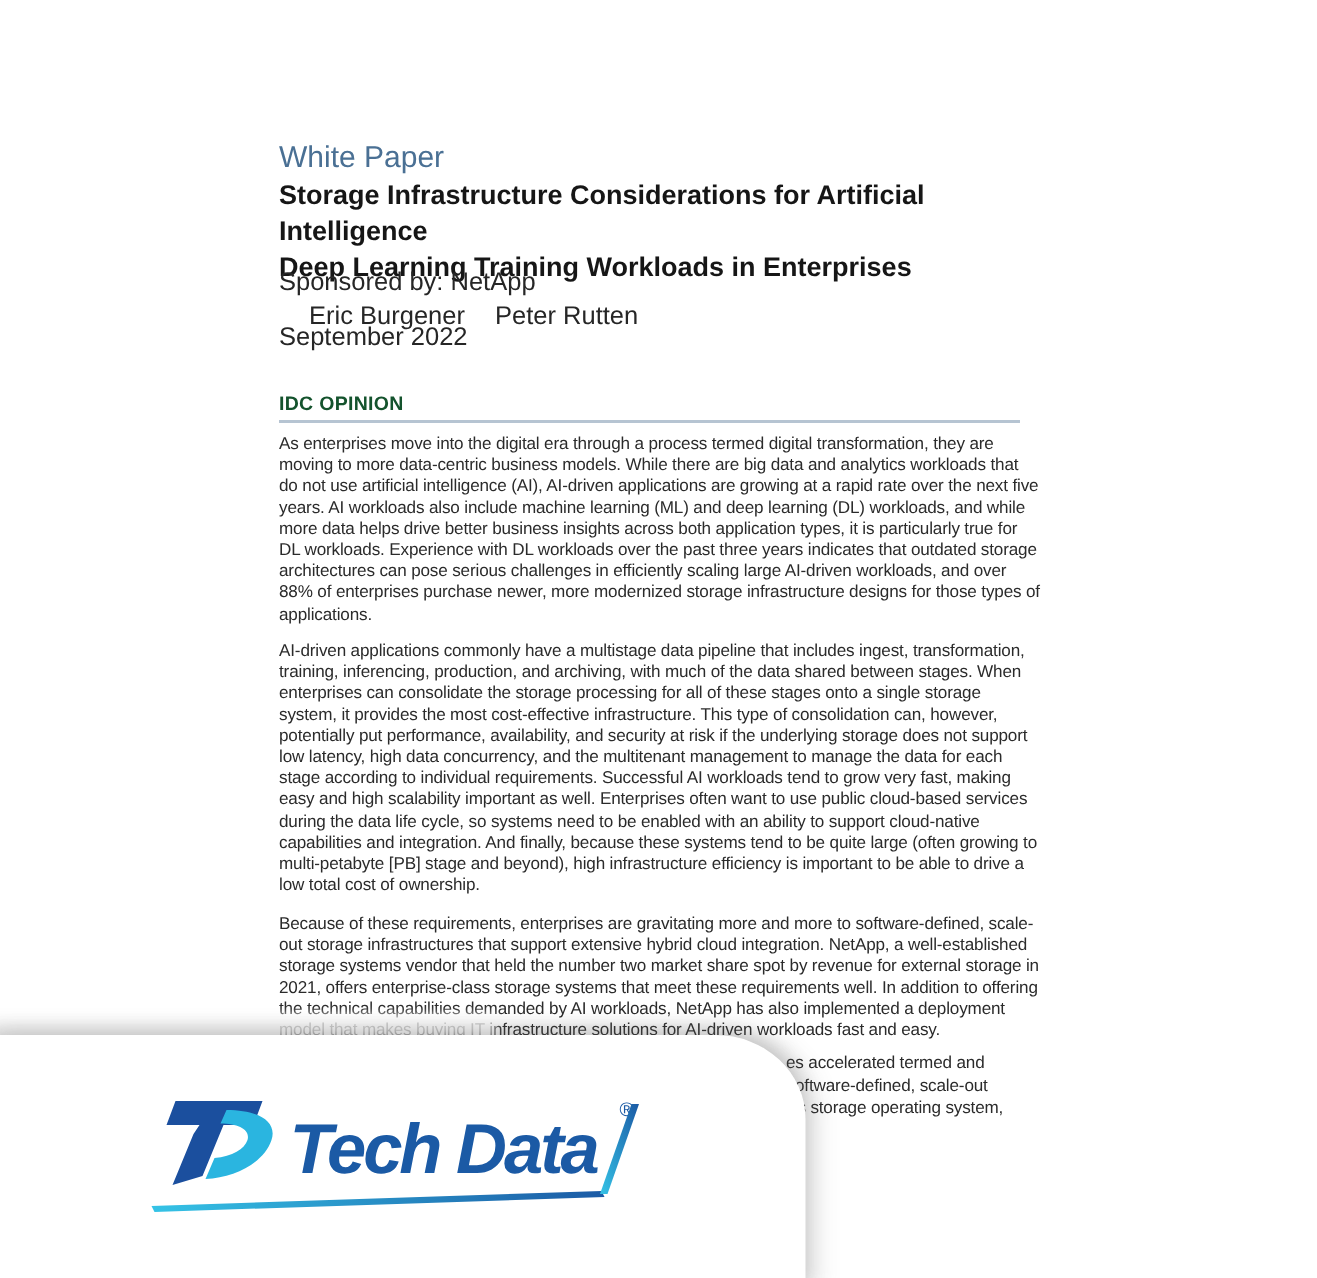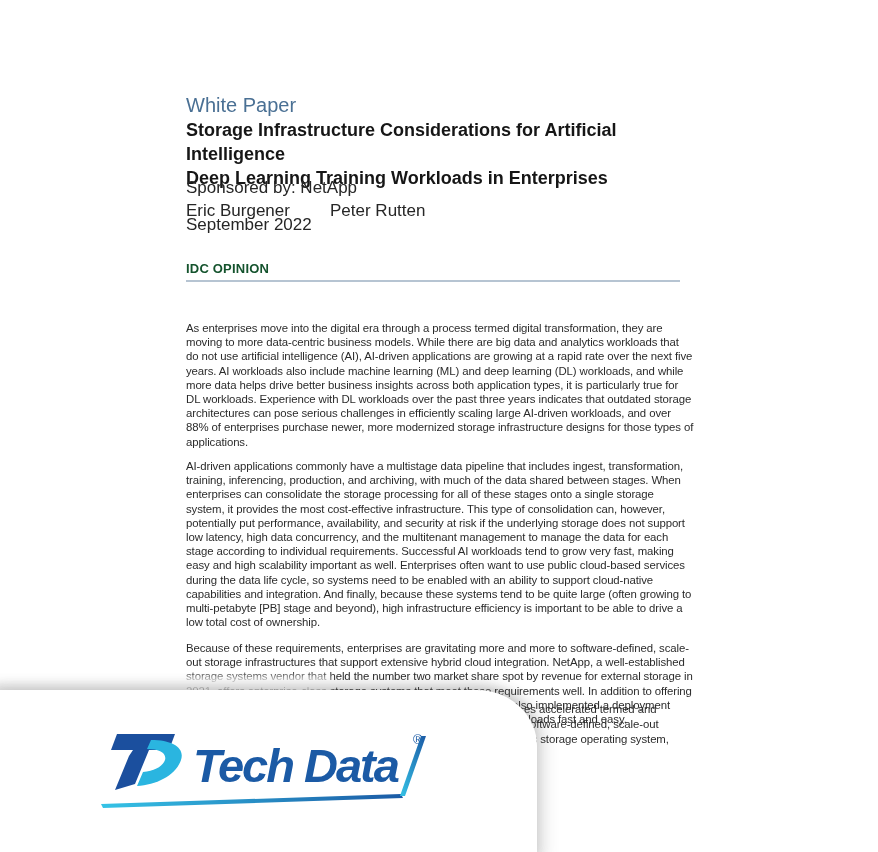--- a/index.html
+++ b/index.html
@@ -31,30 +31,30 @@
   }
   
   .kicker{position:absolute;left:186px;top:94px;font-size:20px;color:#4a7094;}
   .title{
     position:absolute;left:186px;top:118px;width:520px;
     font-size:18px;font-weight:bold;color:#161616;line-height:24px;white-space:pre-line;
   }
   .meta{position:absolute;left:186px;font-size:17px;color:#262626;}
   .sponsor{top:178px;}
   .authors{top:201px;display:flex;}
-  .author-1{width:144px;}
+  .author-1{width:144px;text-align:center;}
   .pubdate{top:215px;}
   .section-head{
     position:absolute;left:186px;top:261px;
     font-size:13px;font-weight:bold;color:#14532d;letter-spacing:.2px;
   }
   .rule{position:absolute;left:186px;top:280px;width:494px;height:2px;background:#b6c4d2;}
   .para{
     position:absolute;left:186px;font-size:11.4px;line-height:14.2px;color:#2b2b2b;
-    white-space:pre;letter-spacing:-0.1px;margin-top:32px;
+    white-space:pre;letter-spacing:-0.1px;
   }
   .p1{top:289px;}
   .p2{top:427px;}
   .p3{top:609px;}
   .frag{
     position:absolute;font-size:11.4px;line-height:14.2px;color:#2b2b2b;
     white-space:pre;letter-spacing:-0.1px;z-index:1;
   }
   .frag-1{left:524px;top:702px;}
   .frag-2{left:530px;top:717px;text-align:center;}

